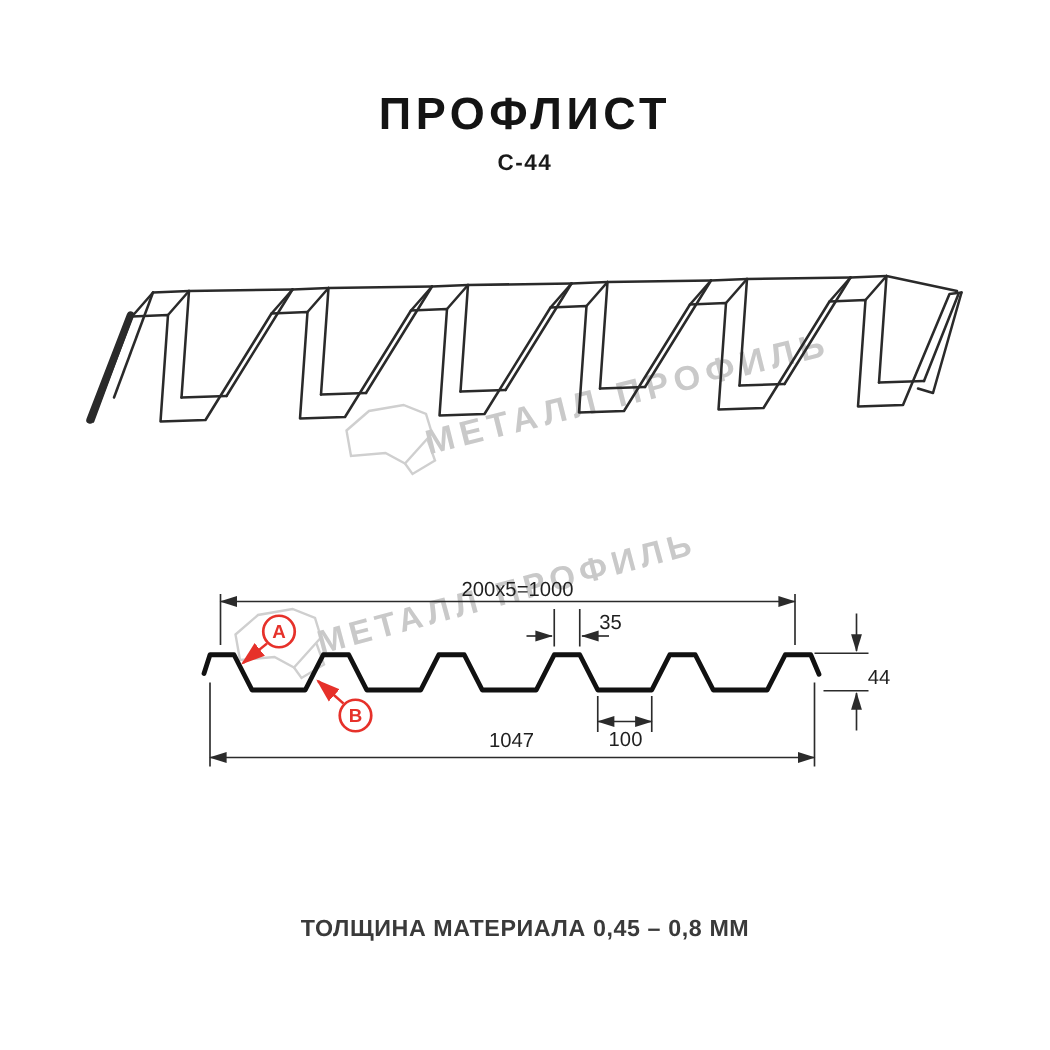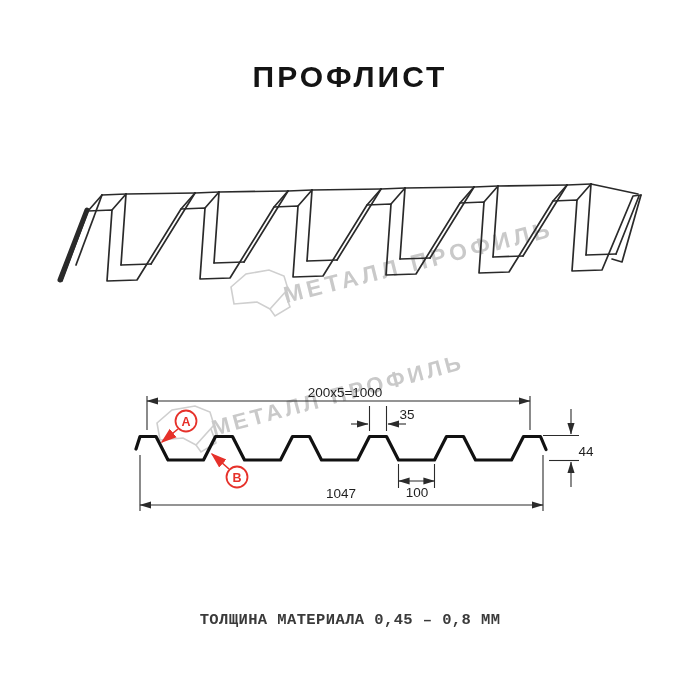--- a/index.html
+++ b/index.html
@@ -3,32 +3,33 @@
 <meta charset="utf-8">
 <style>
   html,body{margin:0;padding:0;background:#ffffff;width:700px;height:700px;overflow:hidden;
     font-family:"Liberation Sans","DejaVu Sans",sans-serif;}
   .stage{position:relative;width:700px;height:580px;background:#fff;}
   .title{position:absolute;left:0;top:60px;width:700px;text-align:center;
     font-size:30px;font-weight:800;letter-spacing:3px;color:#141414;}
   .subtitle{position:absolute;left:0;top:100px;width:700px;text-align:center;
     font-size:15px;font-weight:700;letter-spacing:1px;color:#1a1a1a;}
   .footer{position:absolute;left:0;top:611px;width:700px;text-align:center;
-    font-size:15.5px;font-weight:700;letter-spacing:0.4px;color:#3a3a3a;font-family:Liberation Mono, monospace;}
+    font-size:15.5px;font-weight:700;letter-spacing:0.4px;color:#3a3a3a;}
   svg{position:absolute;left:0;top:0;}
   .dimtxt{font-family:"Liberation Sans","DejaVu Sans",sans-serif;font-size:13.5px;fill:#1f1f1f;}
   .redtxt{font-family:"Liberation Sans","DejaVu Sans",sans-serif;font-size:12.5px;font-weight:700;fill:#e6312a;}
   .wmtxt{font-family:"Liberation Sans","DejaVu Sans",sans-serif;font-weight:700;fill:#c9c9c9;}
 </style>
 </head>
 <body>
 
 <div class="stage">
 
   <div class="title">ПРОФЛИСТ</div>
+  <div class="subtitle">С-44</div>
 
   <svg width="700" height="700" viewBox="0 0 700 700">
     <defs>
       <marker id="ar" viewBox="0 0 10 8" refX="9.5" refY="4" markerWidth="11" markerHeight="8.5" orient="auto-start-reverse">
         <path d="M0,0.9 L10,4 L0,7.1 Z" fill="#2b2b2b"></path>
       </marker>
       <marker id="arR" viewBox="0 0 10 8" refX="9" refY="4" markerWidth="10" markerHeight="8" orient="auto-start-reverse">
         <path d="M0,0.6 L10,4 L0,7.4 Z" fill="#e6312a"></path>
       </marker>
     </defs>

